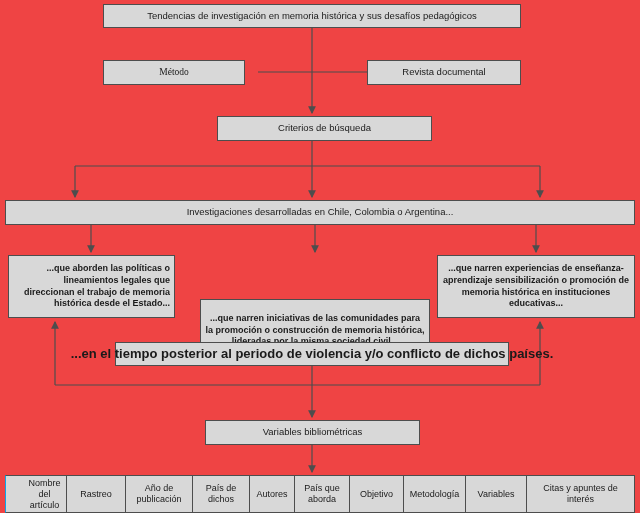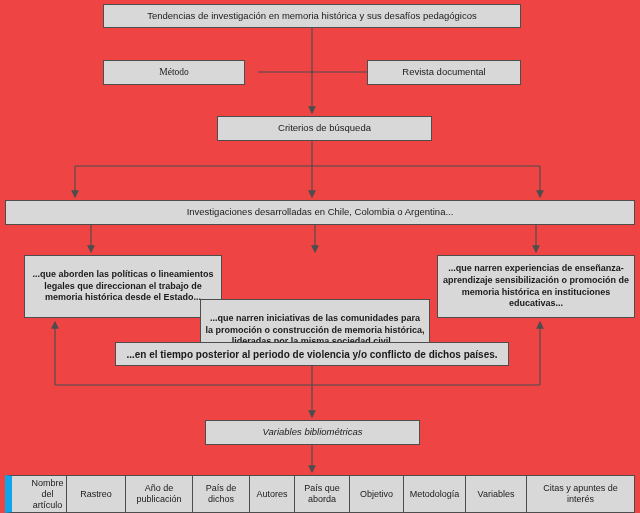--- a/index.html
+++ b/index.html
@@ -9,34 +9,34 @@
   .node {
     position: absolute;
     background: #d8d8d8;
     border: 1px solid #4d4d4d;
     display: flex; align-items: center; justify-content: center;
     text-align: center;
     font-size: 9.5px; line-height: 1.3;
     padding: 2px 6px; box-sizing: border-box;
   }
   .node.bold { font-weight: bold; font-size: 9px; padding: 2px 4px; }
-  .node.oneline { white-space: nowrap; font-size: 10px; text-align: right; }
+  .node.oneline { white-space: nowrap; font-size: 13px; text-align: right; }
   .row {
     position: absolute; left: 5px; top: 475px; width: 630px; height: 35px;
     display: grid;
     grid-template-columns: 62px 59px 67px 57px 45px 55px 54px 62px 61px 1fr;
   }
   .cell {
     background: #d8d8d8;
     border-top: 1px solid #4d4d4d; border-bottom: 1px solid #4d4d4d; border-right: 1px solid #4d4d4d;
     display: flex; align-items: center; justify-content: center;
     text-align: center; font-size: 9px; line-height: 1.2;
     padding: 2px 3px; box-sizing: border-box;
   }
-  .cell:first-child { border-left: 7px solid #0ea5e9; padding-left: 20px; }
+  .cell:first-child { border-left: 1px solid #0ea5e9; padding-left: 20px; }
 </style>
 </head>
 <body>
 
 <div class="canvas">
 
   <svg class="connectors" width="640" height="513" viewBox="0 0 640 513">
     <defs>
       <marker id="arr" viewBox="0 0 10 10" refX="8.5" refY="5" markerWidth="6.5" markerHeight="6.5" orient="auto-start-reverse">
         <path d="M0,0 L10,5 L0,10 z" fill="#4d4d4d"></path>
@@ -72,29 +72,29 @@
   <div class="node" style="left:103px; top:4px; width:418px; height:24px;">Tendencias de investigación en memoria histórica y sus desafíos pedagógicos</div>
 
   <div class="node" style="left:103px; top:60px; width:142px; height:25px;font-family:Liberation Serif, serif;">Método</div>
 
   <div class="node" style="left:367px; top:60px; width:154px; height:25px;">Revista documental</div>
 
   <div class="node" style="left:205px; top:116px; width:215px; height:25px;margin-left:12px;">Criterios de búsqueda</div>
 
   <div class="node" style="left:5px; top:200px; width:630px; height:25px;">Investigaciones desarrolladas en Chile, Colombia o Argentina...</div>
 
-  <div class="node bold" style="left:24px; top:255px; width:198px; height:63px;">...que aborden las políticas o lineamientos legales que direccionan el trabajo de memoria histórica desde el Estado...</div>
+  <div class="node bold" style="left:8px; top:255px; width:167px; height:63px;text-align:right;">...que aborden las políticas o lineamientos legales que direccionan el trabajo de memoria histórica desde el Estado...</div>
 
   <div class="node bold" style="left:200px; top:255px; width:230px; height:63px;margin-top:44px;">...que narren iniciativas de las comunidades para la promoción o construcción de memoria histórica, lideradas por la misma sociedad civil...</div>
 
   <div class="node bold" style="left:437px; top:255px; width:198px; height:63px;">...que narren experiencias de enseñanza-aprendizaje sensibilización o promoción de memoria histórica en instituciones educativas...</div>
 
   <div class="node bold oneline" style="left:115px; top:342px; width:394px; height:24px;">...en el tiempo posterior al periodo de violencia y/o conflicto de dichos países.</div>
 
-  <div class="node" style="left:205px; top:420px; width:215px; height:25px;font-style:italic;">Variables bibliométricas</div>
+  <div class="node" style="left:205px; top:420px; width:215px; height:25px;">Variables bibliométricas</div>
 
   <div class="row">
     <div class="cell">Nombre del artículo</div>
     <div class="cell">Rastreo</div>
     <div class="cell">Año de publicación</div>
     <div class="cell">País de dichos</div>
     <div class="cell">Autores</div>
     <div class="cell">País que aborda</div>
     <div class="cell">Objetivo</div>
     <div class="cell">Metodología</div>

